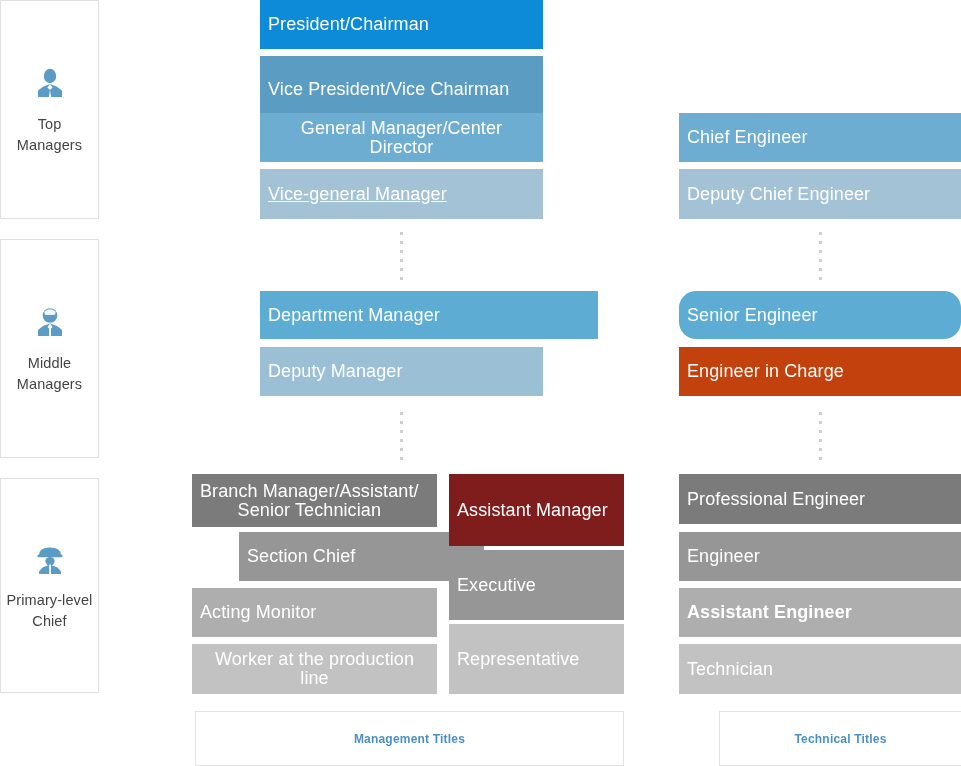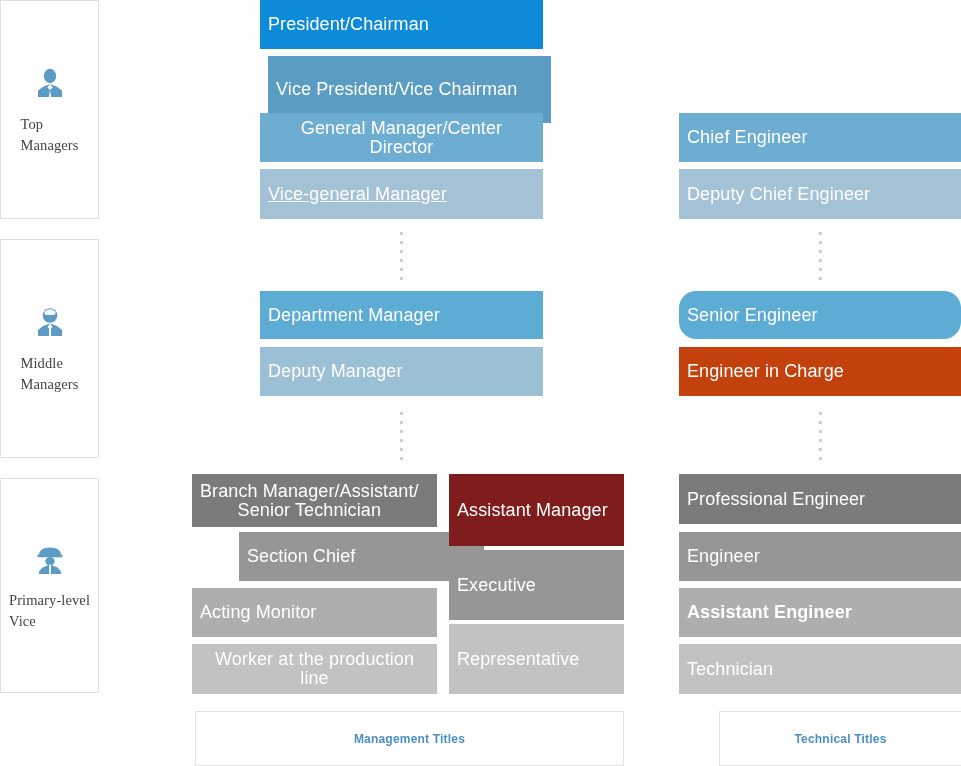--- a/index.html
+++ b/index.html
@@ -27,24 +27,23 @@
   .side-icon{
     width:40px;height:40px;
     display:flex;align-items:center;justify-content:center;
     margin-bottom:10px;
   }
   .side-icon svg{display:block;}
   .side-label{
     color:#444444;
     font-size:14.5px;
     line-height:21px;
-    text-align:left;
+    text-align:center;
     letter-spacing:0.1px;
     white-space:pre-line;
-    font-family:Liberation Serif, serif;
   }
 
   
   .bar{
     display:flex;
     align-items:center;
     justify-content:flex-start;
     text-align:center;
     color:#ffffff;
     font-size:18px;
@@ -113,31 +112,31 @@
         <div class="side-icon">
           <svg width="34" height="34" viewBox="0 0 34 34">
             <path d="M6 12.2 Q6 4.4 17 4.4 Q28 4.4 28 12.2 Z" fill="#5b9bc4"></path>
             <rect x="4.4" y="11.6" width="25.2" height="2.6" rx="1.3" fill="#5b9bc4"></rect>
             <ellipse cx="17" cy="18.2" rx="4.6" ry="4.2" fill="#5b9bc4"></ellipse>
             <path d="M17 21.5 L9.5 24.5 L6 28.5 L6 31 L28 31 L28 28.5 L24.5 24.5 Z" fill="#5b9bc4"></path>
             <rect x="16.2" y="21.5" width="1.7" height="9.5" fill="#ffffff"></rect>
           </svg>
         </div>
         <div class="side-label">Primary-level
-Vice</div>
+Chief</div>
       </div>
     </div>
 
   <div id="management-layer">
       <div class="abs bar" style="left: 260px; top: 0px; width: 283px; height: 49px; background: rgb(14, 139, 216);"><span>President/Chairman</span></div>
-      <div class="abs bar" style="left: 260px; top: 56px; width: 283px; height: 67px; background: rgb(91, 156, 194); margin-left: 8px;"><span>Vice President/Vice Chairman</span></div>
+      <div class="abs bar" style="left: 260px; top: 56px; width: 283px; height: 67px; background: rgb(91, 156, 194);"><span>Vice President/Vice Chairman</span></div>
       <div class="abs bar" style="left: 260px; top: 113px; width: 283px; height: 49px; background: rgb(109, 173, 210);"><span>General Manager/Center Director</span></div>
       <div class="abs bar" style="left: 260px; top: 169px; width: 283px; height: 50px; background: rgb(163, 194, 214); text-decoration: underline;"><span>Vice-general Manager</span></div>
       <div class="abs dots" style="left: 400px; top: 232px; height: 48px;"></div>
-      <div class="abs bar" style="left: 260px; top: 291px; width: 283px; height: 48px; background: rgb(92, 172, 212);"><span>Department Manager</span></div>
+      <div class="abs bar" style="left: 260px; top: 291px; width: 338px; height: 48px; background: rgb(92, 172, 212);"><span>Department Manager</span></div>
       <div class="abs bar" style="left: 260px; top: 347px; width: 283px; height: 49px; background: rgb(155, 191, 212);"><span>Deputy Manager</span></div>
       <div class="abs dots" style="left: 400px; top: 412px; height: 48px;"></div>
       <div class="abs bar" style="left: 192px; top: 474px; width: 245px; height: 53px; background: rgb(123, 123, 123);"><span>Branch Manager/Assistant/
 Senior Technician</span></div>
       <div class="abs bar" style="left: 192px; top: 532px; width: 245px; height: 49px; background: rgb(150, 150, 150); margin-left: 47px;"><span>Section Chief</span></div>
       <div class="abs bar" style="left: 192px; top: 588px; width: 245px; height: 49px; background: rgb(174, 174, 174);"><span>Acting Monitor</span></div>
       <div class="abs bar" style="left: 192px; top: 644px; width: 245px; height: 50px; background: rgb(194, 194, 194);"><span>Worker at the production line</span></div>
       <div class="abs bar" style="left: 449px; top: 474px; width: 175px; height: 72px; background: #7f1d1d;"><span>Assistant Manager</span></div>
       <div class="abs bar" style="left: 449px; top: 550px; width: 175px; height: 70px; background: rgb(150, 150, 150);"><span>Executive</span></div>
       <div class="abs bar" style="left: 449px; top: 624px; width: 175px; height: 70px; background: rgb(194, 194, 194);"><span>Representative</span></div>

